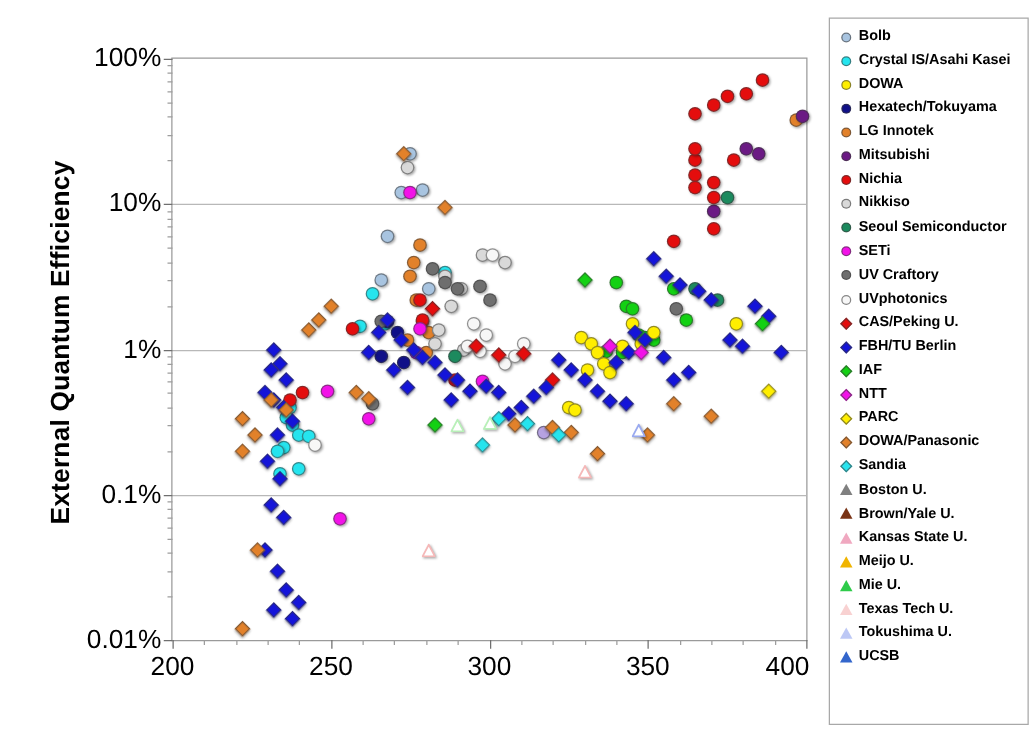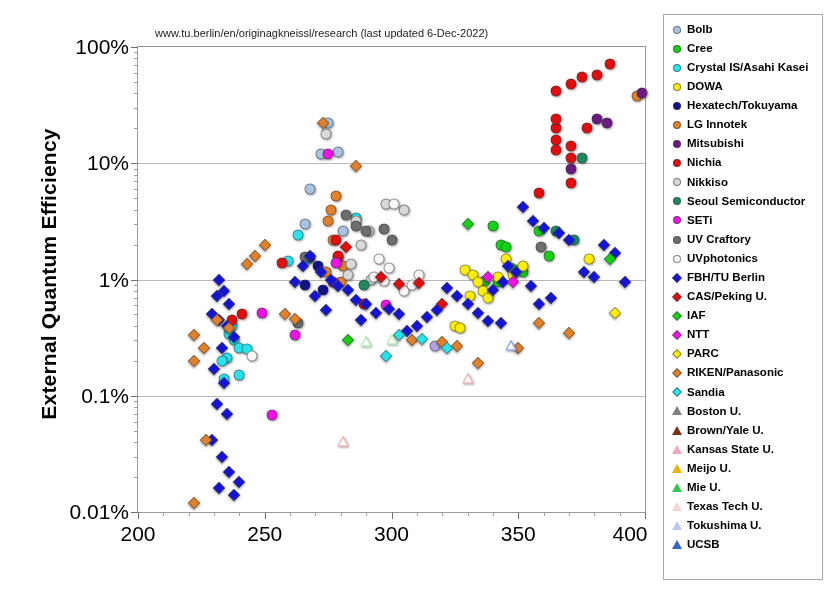--- a/index.html
+++ b/index.html
@@ -74,21 +74,20 @@
                     border-right:5px solid transparent;
                     transform:translate(-50%,-55%);}
   .ltext{font-size:11.5px;font-weight:bold;white-space:nowrap;line-height:1;}
 </style>
 </head>
 <body>
 
 <div id="root">
 
   <div id="ylabel">External Quantum Efficiency</div>
-  <div id="annot">www.tu.berlin/en/originagkneissl/research  (last updated 6-Dec-2022)</div>
 
   <div id="plot">
       <div class="ytick" style="top: 465px;"></div>
       <div class="ylab" style="top: 465px;">0.01%</div>
       <div class="gridline" style="top: 348.75px;"></div>
       <div class="ytick" style="top: 348.75px;"></div>
       <div class="ylab" style="top: 348.75px;">0.1%</div>
       <div class="gridline" style="top: 232.5px;"></div>
       <div class="ytick" style="top: 232.5px;"></div>
       <div class="ylab" style="top: 232.5px;">1%</div>
@@ -422,26 +421,20 @@
 
   <div id="legend">
       <div class="lrow">
         <span class="lmark">
           <i class="circle" style="background: rgb(168, 196, 224);"></i>
         </span>
         <span class="ltext">Bolb</span>
       </div>
       <div class="lrow">
         <span class="lmark">
-          <i class="circle" style="background: rgb(19, 209, 19);"></i>
-        </span>
-        <span class="ltext">Cree</span>
-      </div>
-      <div class="lrow">
-        <span class="lmark">
           <i class="circle" style="background: rgb(37, 228, 238);"></i>
         </span>
         <span class="ltext">Crystal IS/Asahi Kasei</span>
       </div>
       <div class="lrow">
         <span class="lmark">
           <i class="circle" style="background: rgb(255, 238, 0);"></i>
         </span>
         <span class="ltext">DOWA</span>
       </div>
@@ -494,53 +487,53 @@
         <span class="ltext">UV Craftory</span>
       </div>
       <div class="lrow">
         <span class="lmark">
           <i class="circle" style="background: rgb(247, 247, 247);"></i>
         </span>
         <span class="ltext">UVphotonics</span>
       </div>
       <div class="lrow">
         <span class="lmark">
+          <i class="diamond" style="background: rgb(228, 13, 13);"></i>
+        </span>
+        <span class="ltext">CAS/Peking U.</span>
+      </div>
+      <div class="lrow">
+        <span class="lmark">
           <i class="diamond" style="background: rgb(20, 20, 217);"></i>
         </span>
         <span class="ltext">FBH/TU Berlin</span>
       </div>
       <div class="lrow">
         <span class="lmark">
-          <i class="diamond" style="background: rgb(228, 13, 13);"></i>
-        </span>
-        <span class="ltext">CAS/Peking U.</span>
-      </div>
-      <div class="lrow">
-        <span class="lmark">
           <i class="diamond" style="background: rgb(19, 209, 19);"></i>
         </span>
         <span class="ltext">IAF</span>
       </div>
       <div class="lrow">
         <span class="lmark">
           <i class="diamond" style="background: rgb(242, 18, 232);"></i>
         </span>
         <span class="ltext">NTT</span>
       </div>
       <div class="lrow">
         <span class="lmark">
           <i class="diamond" style="background: rgb(255, 238, 0);"></i>
         </span>
         <span class="ltext">PARC</span>
       </div>
       <div class="lrow">
         <span class="lmark">
           <i class="diamond" style="background: rgb(226, 129, 42);"></i>
         </span>
-        <span class="ltext">RIKEN/Panasonic</span>
+        <span class="ltext">DOWA/Panasonic</span>
       </div>
       <div class="lrow">
         <span class="lmark">
           <i class="diamond" style="background: rgb(37, 228, 238);"></i>
         </span>
         <span class="ltext">Sandia</span>
       </div>
       <div class="lrow">
         <span class="lmark">
           <i class="triangle" style="border-bottom: 9px solid rgb(128, 128, 128);"></i>

